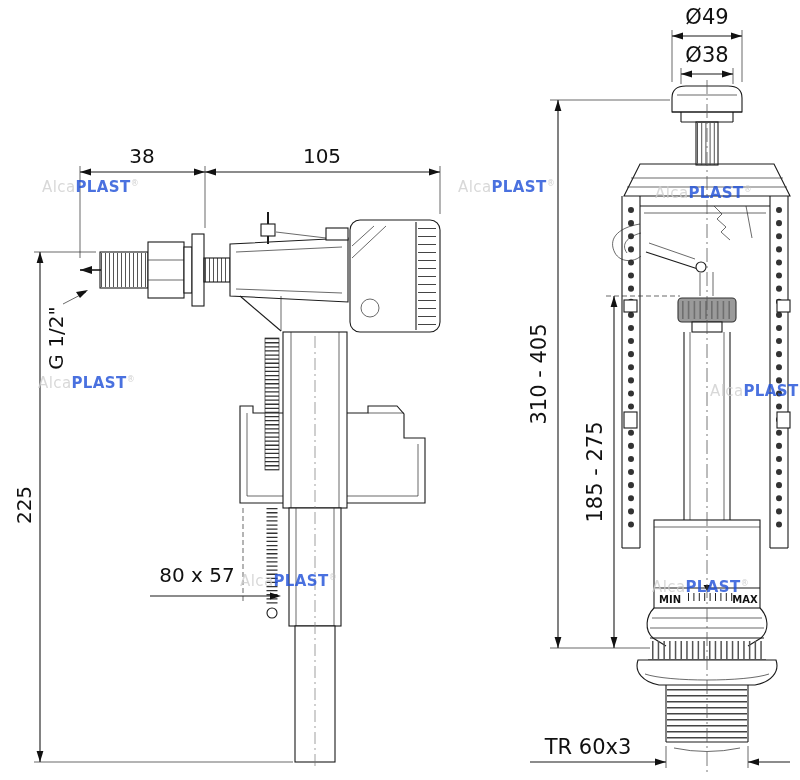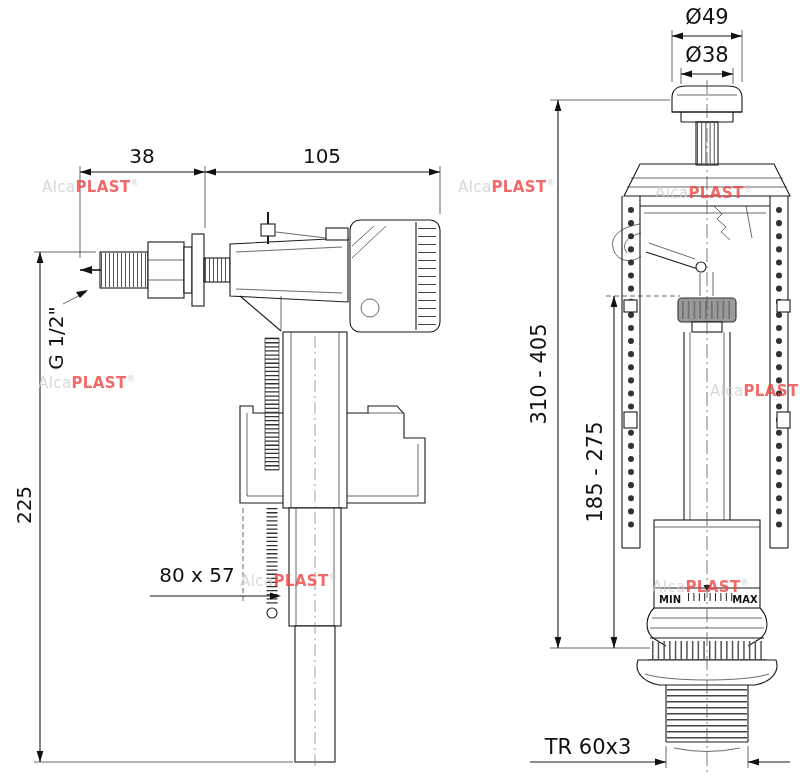--- a/index.html
+++ b/index.html
@@ -1,21 +1,21 @@
 <!DOCTYPE html>
 <html><head>
 <meta charset="utf-8">
 <style>
   *{margin:0;padding:0;box-sizing:border-box}
   html,body{width:800px;height:780px;background:#ffffff;overflow:hidden;
     font-family:"DejaVu Sans",sans-serif}
   body{position:relative}
   .watermark{position:absolute;font-size:15px;color:#cfcfcf;letter-spacing:.4px;
     white-space:nowrap;z-index:2;opacity:.8;pointer-events:none}
-  .watermark .bold{font-weight:bold;color:#ef4444}
+  .watermark .bold{font-weight:bold;color:#1d4ed8}
   .watermark sup{font-size:8px;color:#c6c6c6}
   svg{position:absolute;left:0;top:0;z-index:1}
   svg line,svg path,svg rect,svg circle,svg polyline{stroke:#1b1b1b;stroke-width:1.1;fill:none}
   svg .t{stroke-width:.7;stroke:#2a2a2a}
   svg .w{fill:#fff}
   svg .a{fill:#111;stroke:none}
   svg text{fill:#111;font-size:20px;text-anchor:middle;stroke:none;font-family:"DejaVu Sans",sans-serif}
   svg text.big{font-size:21px}
   svg text.small{font-size:10px;font-weight:bold}
 </style>

